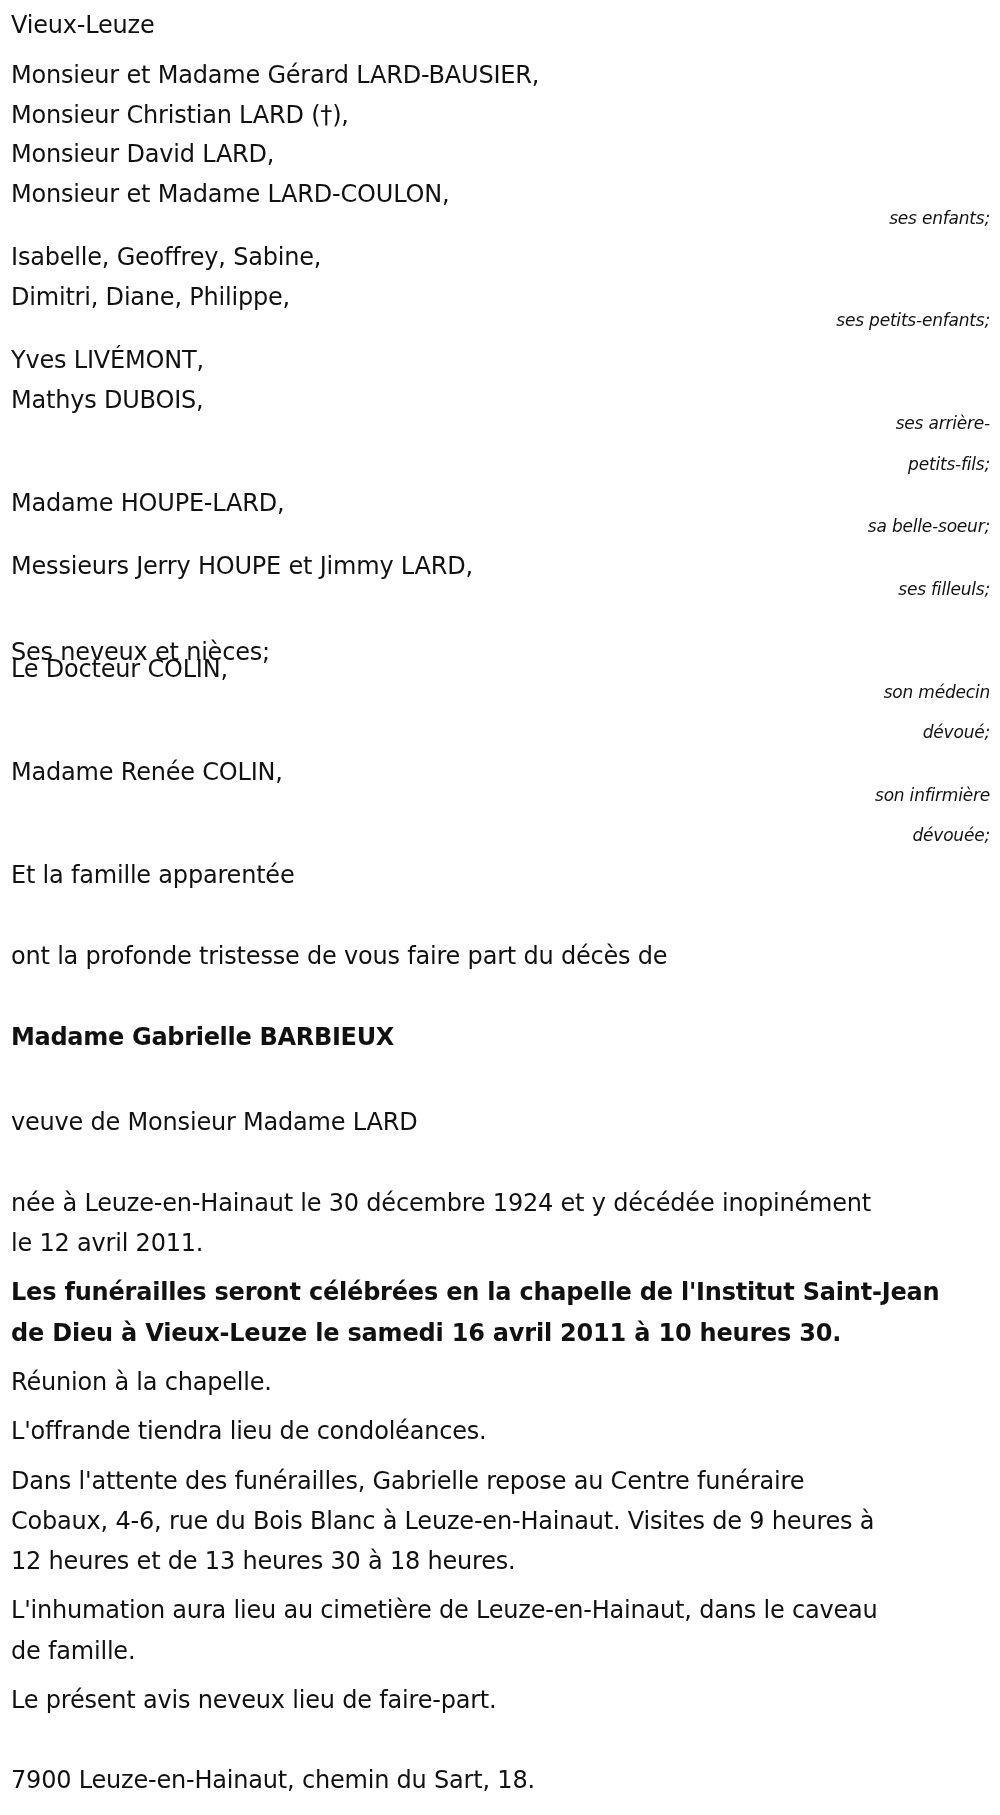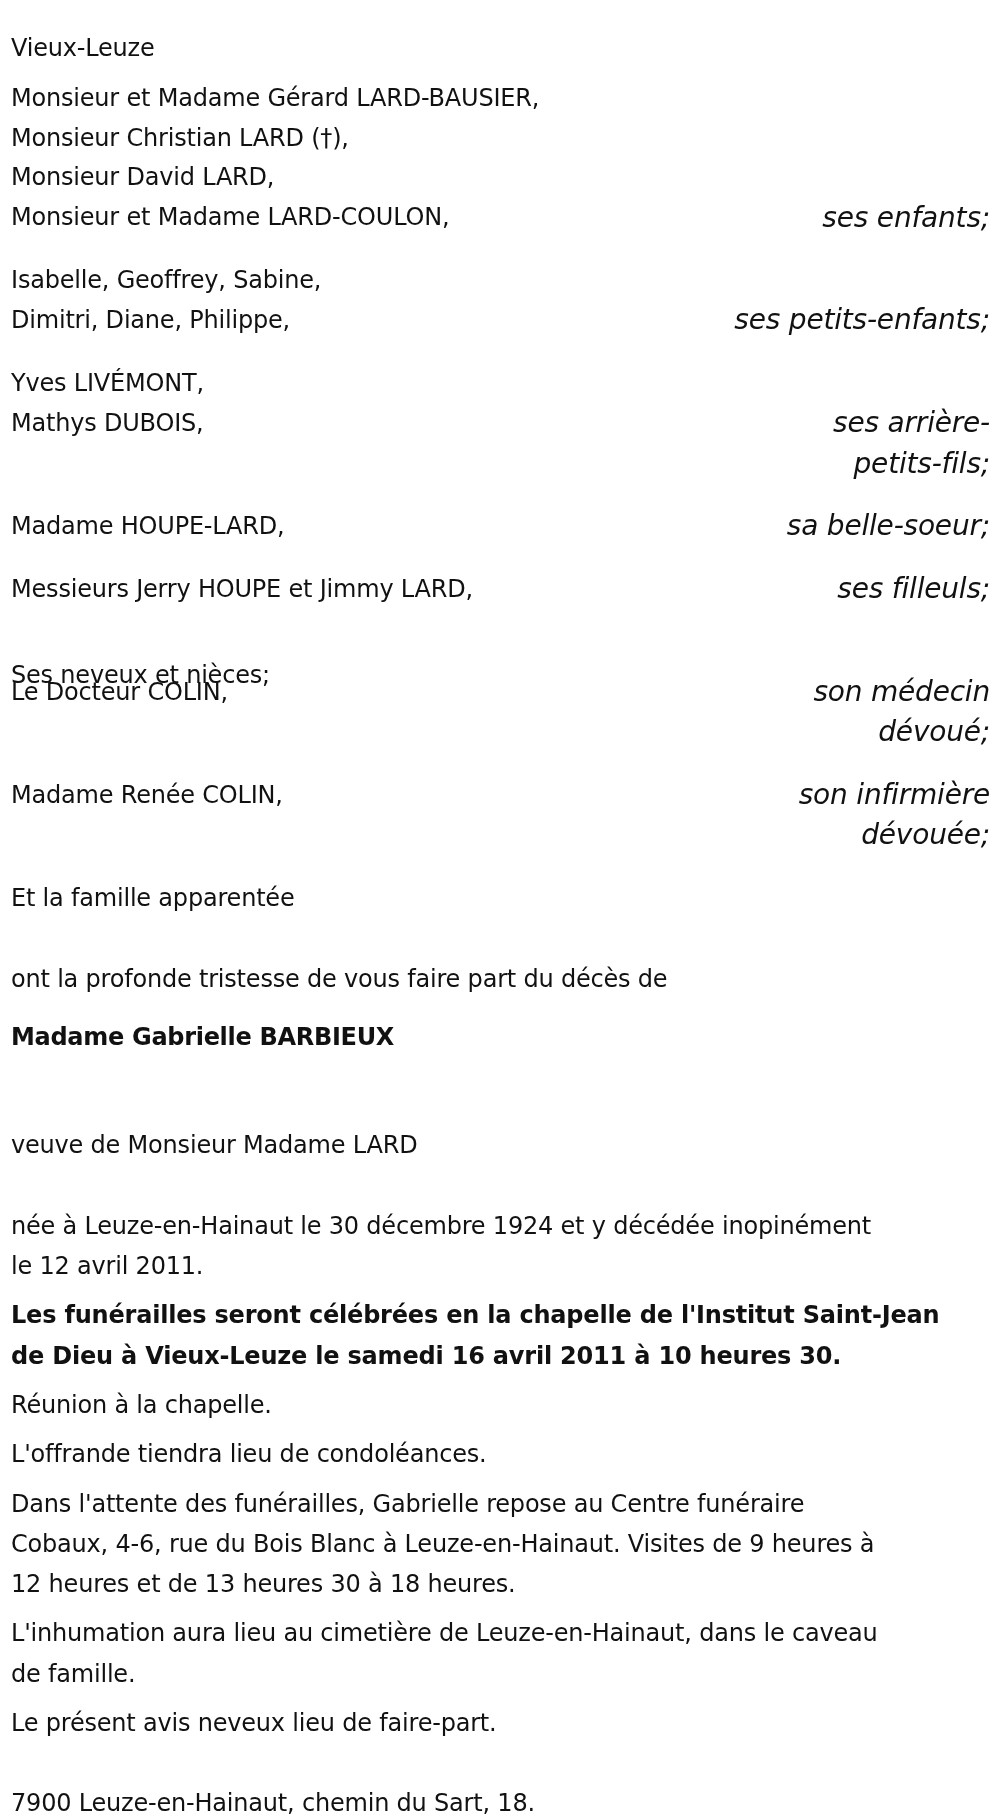--- a/index.html
+++ b/index.html
@@ -1,19 +1,19 @@
 <!DOCTYPE html>
 <html><head>
 <meta charset="utf-8">
 <style>
   html,body{margin:0;padding:0;background:#ffffff;}
   body{width:1000px;height:1815px;position:relative;overflow:hidden;
        font-family:"DejaVu Sans","Liberation Sans",sans-serif;color:#111111;}
-  .ln{position:absolute;left:11px;font-size:24px;line-height:40px;height:40px;white-space:nowrap;letter-spacing:-0.2px;margin-top:23px;}
-  .rt{position:absolute;right:10px;font-size:28px;line-height:40px;height:40px;white-space:nowrap;font-style:italic;text-align:right;letter-spacing:-0.2px;}
+  .ln{position:absolute;left:11px;font-size:24px;line-height:40px;height:40px;white-space:nowrap;letter-spacing:-0.2px;}
+  .rt{position:absolute;right:10px;font-size:17px;line-height:40px;height:40px;white-space:nowrap;font-style:italic;text-align:right;letter-spacing:-0.2px;}
   .title{position:absolute;left:11px;font-size:24px;font-weight:bold;line-height:50px;white-space:nowrap;letter-spacing:-0.3px;}
   .bold{font-weight:bold;}
 </style>
 </head>
 <body>
 
 <div>
   <div class="ln" style="top:5px">Vieux-Leuze</div>
 
   <div class="ln" style="top:55px">Monsieur et Madame Gérard LARD-BAUSIER,</div>

